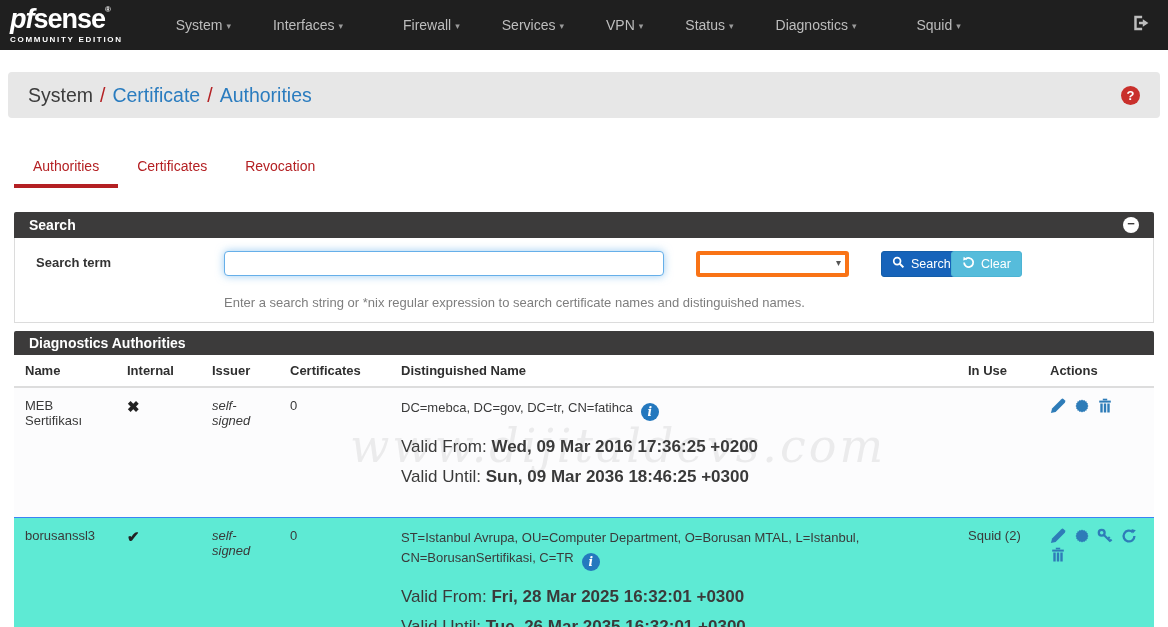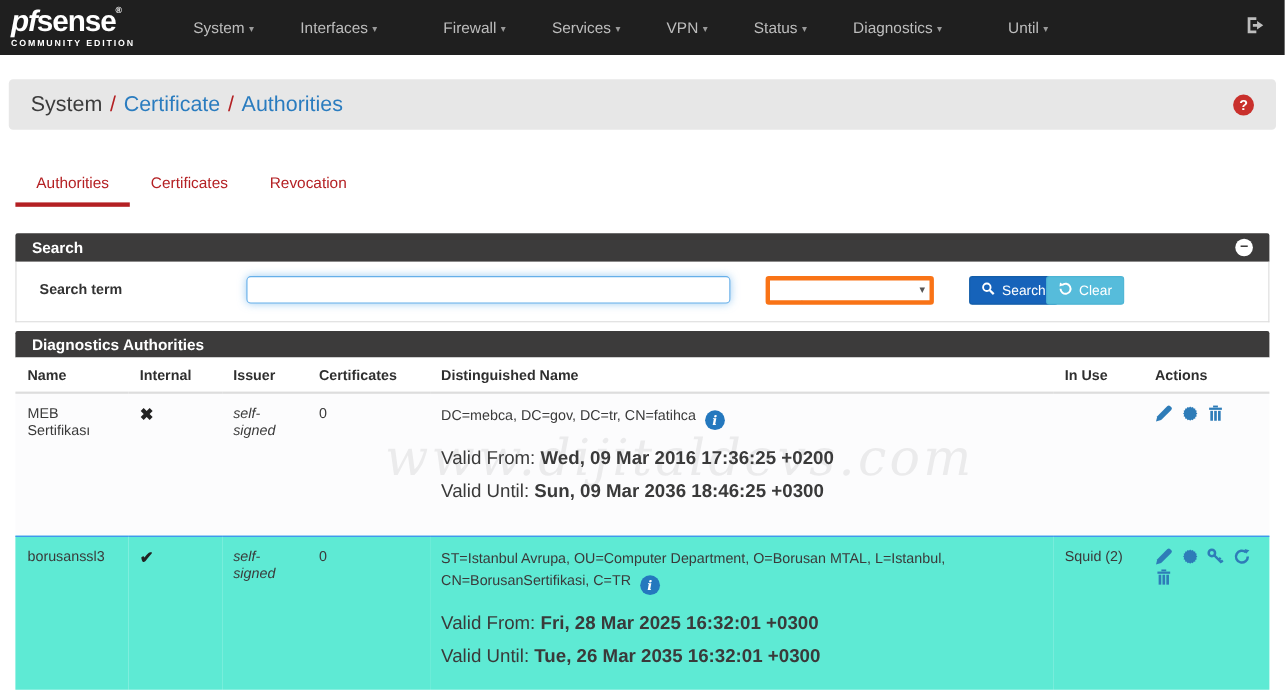--- a/index.html
+++ b/index.html
@@ -99,21 +99,21 @@
     <div class="brand-edition">COMMUNITY EDITION</div>
   </div>
   <div class="nav-items">
     <div class="nav-item"><span>System</span><span class="nav-caret">▾</span></div>
     <div class="nav-item gap1"><span>Interfaces</span><span class="nav-caret">▾</span></div>
     <div class="nav-item gap2"><span>Firewall</span><span class="nav-caret">▾</span></div>
     <div class="nav-item"><span>Services</span><span class="nav-caret">▾</span></div>
     <div class="nav-item"><span>VPN</span><span class="nav-caret">▾</span></div>
     <div class="nav-item"><span>Status</span><span class="nav-caret">▾</span></div>
     <div class="nav-item gap1"><span>Diagnostics</span><span class="nav-caret">▾</span></div>
-    <div class="nav-item gap2"><span>Until</span><span class="nav-caret">▾</span></div>
+    <div class="nav-item gap2"><span>Squid</span><span class="nav-caret">▾</span></div>
   </div>
   <div class="nav-right">
     <span>
       <svg viewBox="0 0 16 16" fill="currentColor">
           <path d="M2 1.5h7v2.2H4.2v8.6H9v2.2H2z"></path>
           <path d="M9.6 4.6l5 3.4-5 3.4V9.1H6.2V6.9h3.4z"></path>
         </svg>
     </span>
   </div>
 </div>
@@ -156,20 +156,21 @@
         <span>Search</span>
       </button>
       <button class="btn btn-clear">
         <span><svg viewBox="0 0 16 16">
               <path d="M2.6 8a5.6 5.6 0 1 0 1.8-4.1" fill="none" stroke="currentColor" stroke-width="2.2"></path>
               <path d="M6.4 3.9L1.5 5.6l.5-4.6z" fill="currentColor"></path>
             </svg></span>
         <span>Clear</span>
       </button>
     </div>
+    <div class="form-hint">Enter a search string or *nix regular expression to search certificate names and distinguished names.</div>
   </div>
 </div>
 
 <div class="panel ca">
   <div class="panel-head slim">
     <span>Diagnostics Authorities</span>
   </div>
   <table>
     <colgroup>
       <col style="width:103px">

